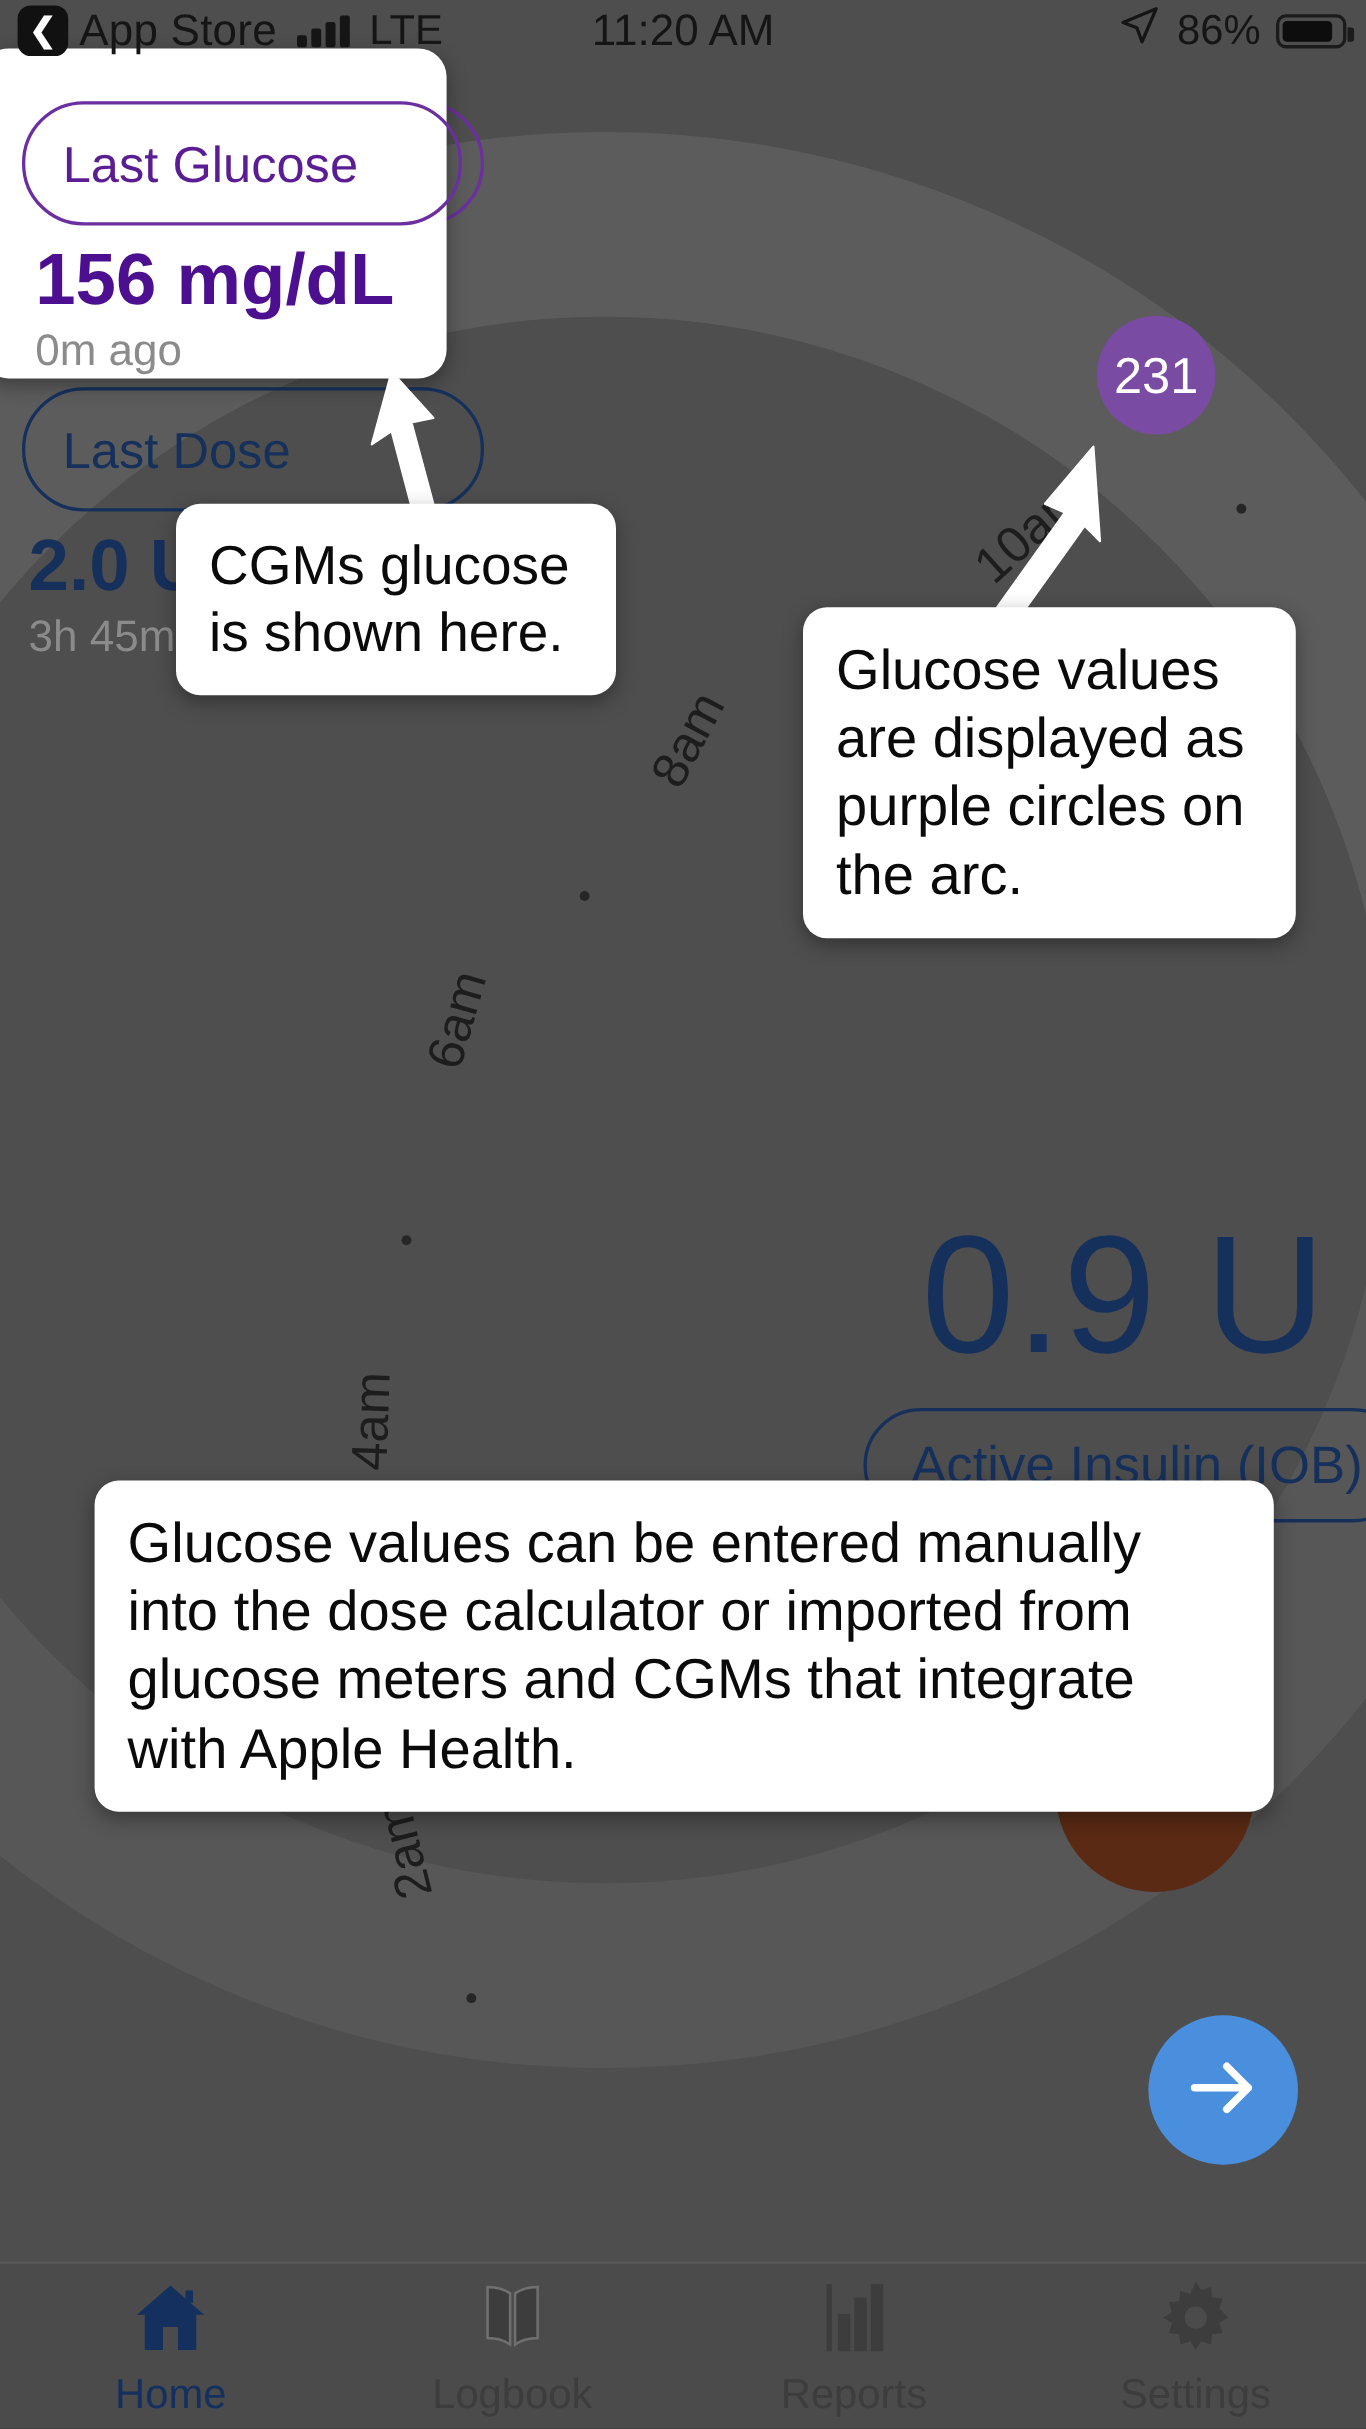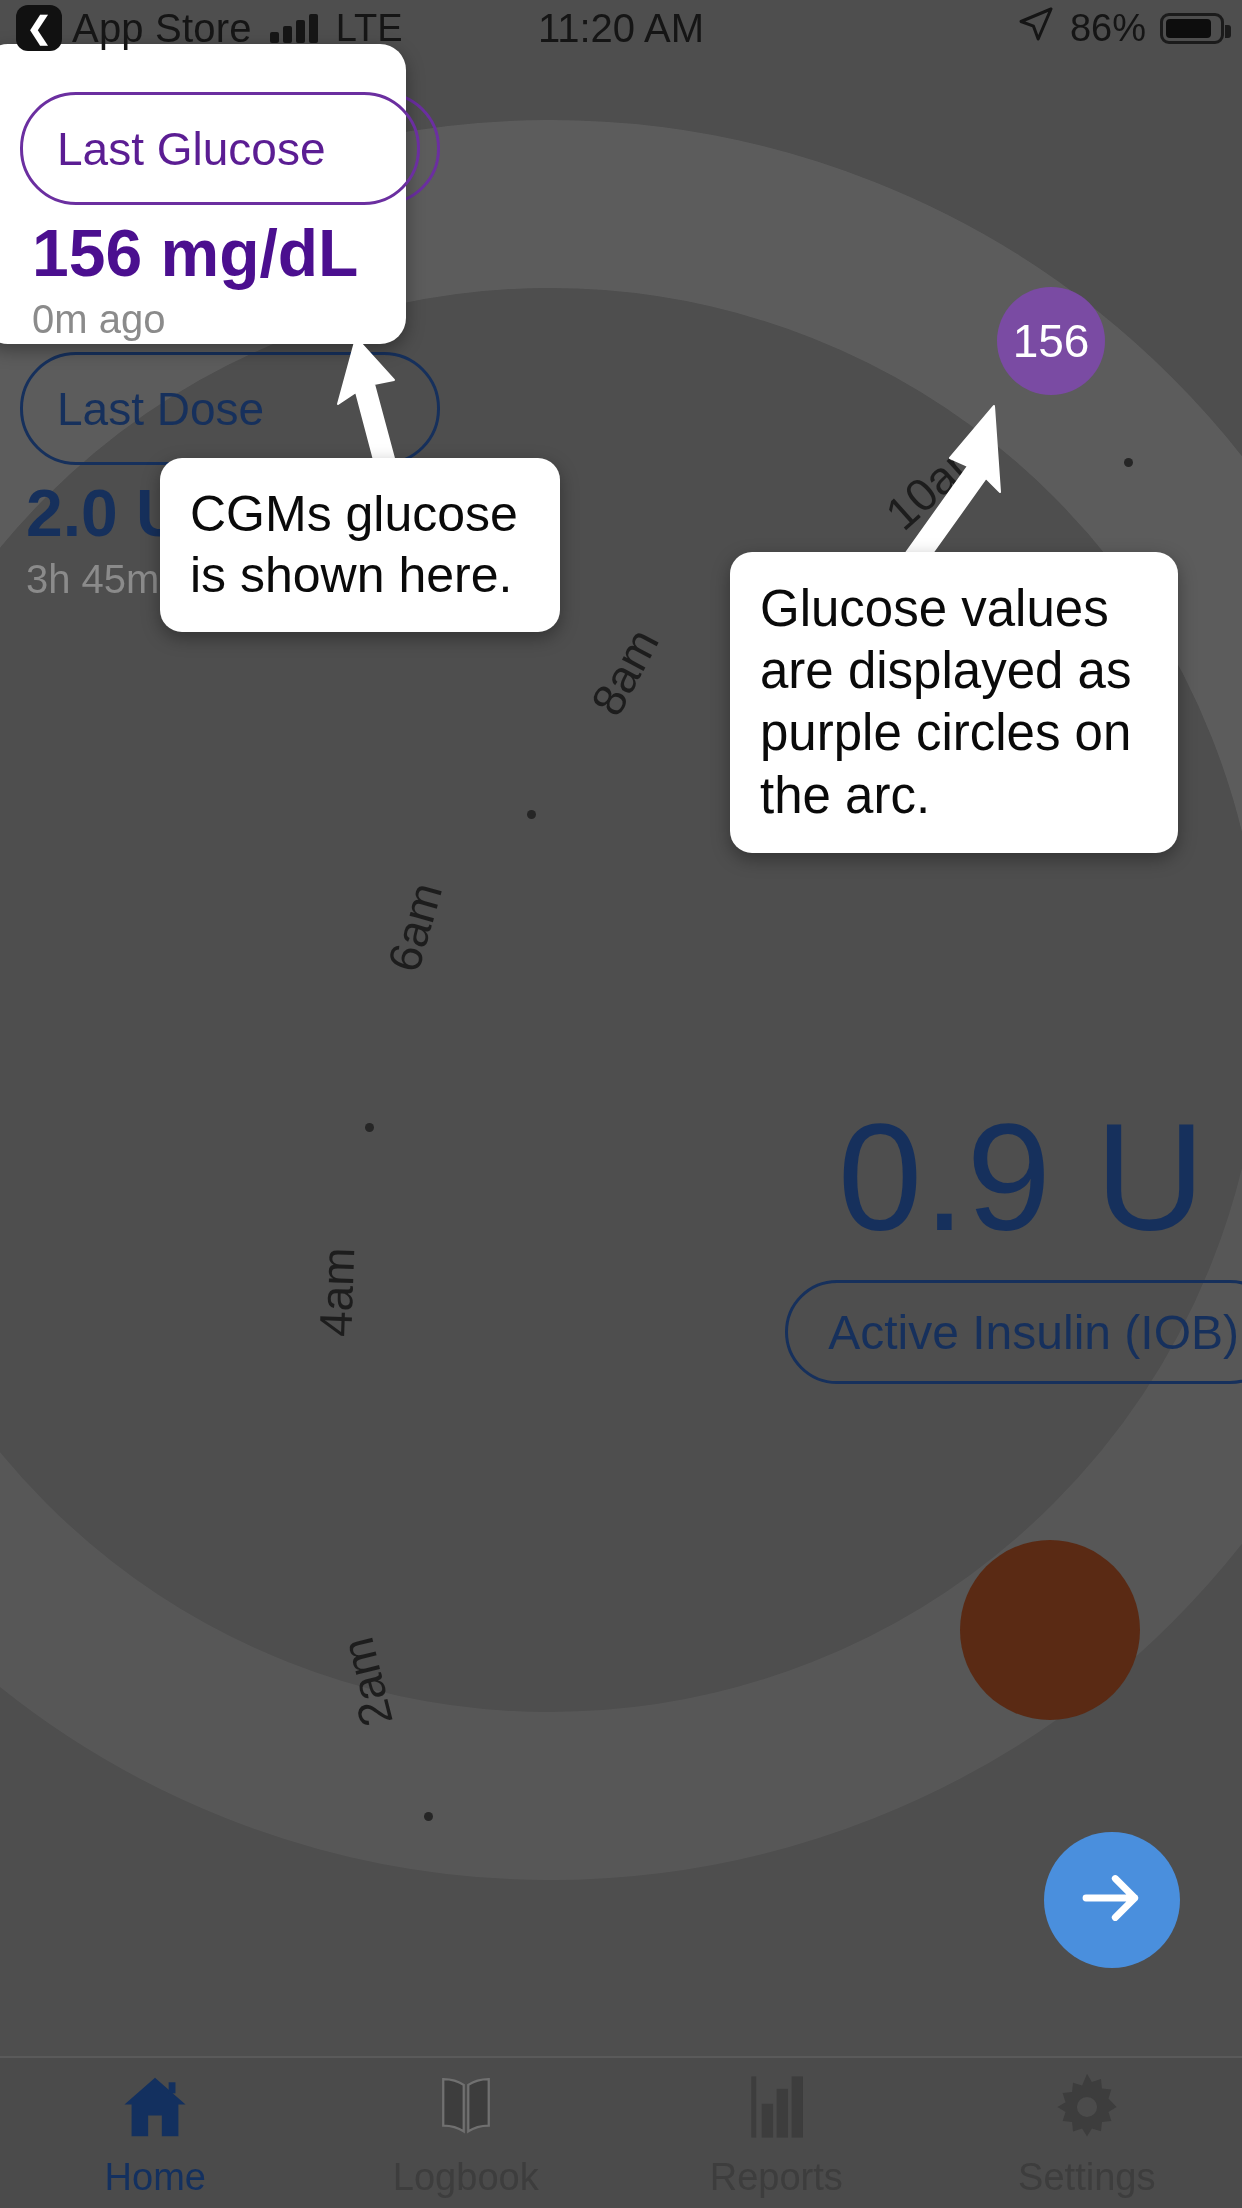--- a/index.html
+++ b/index.html
@@ -189,21 +189,21 @@
       <div class="hlabel" style="left:370px;top:900px;transform:rotate(-74deg);">6am</div>
       <div class="hlabel" style="left:292px;top:1265px;transform:rotate(-88deg);">4am</div>
       <div class="hlabel" style="left:322px;top:1655px;transform:rotate(-104deg);">2am</div>
 
       <div class="tick" style="left:1124px;top:458px;"></div>
       <div class="tick" style="left:527px;top:810px;"></div>
       <div class="tick" style="left:365px;top:1123px;"></div>
       <div class="tick" style="left:424px;top:1812px;"></div>
 
       <div class="gdot" style="left:997px;top:287px;">
-        <span>156</span>
+        <span>231</span>
       </div>
 
       <div class="carbdot" style="left:960px;top:1540px;"></div>
     </div>
 
     <div class="statusbar">
       <div class="sb-left">
         <div class="sb-back">❮</div>
         <div class="sb-appname">App Store</div>
         <div class="sb-signal">
@@ -324,14 +324,17 @@
   </div>
 
   <svg class="arrow" style="left:890px;top:398px;" width="140" height="190" viewBox="0 0 140 190">
     <path d="M104 8 L60 60 L78 68 L8 166 L26 178 L96 80 L110 94 Z" fill="#ffffff" stroke="#ffffff" stroke-width="2" stroke-linejoin="round"></path>
   </svg>
 
   <div class="bubble" style="left:730px;top:552px;width:448px;">
     <p>Glucose values are displayed as purple circles on the arc.</p>
   </div>
 
+  <div class="bubble" style="left:86px;top:1346px;width:1072px;">
+    <p>Glucose values can be entered manually into the dose calculator or imported from glucose meters and CGMs that integrate with Apple Health.</p>
+  </div>
 
 </div>
 
 </body></html>

